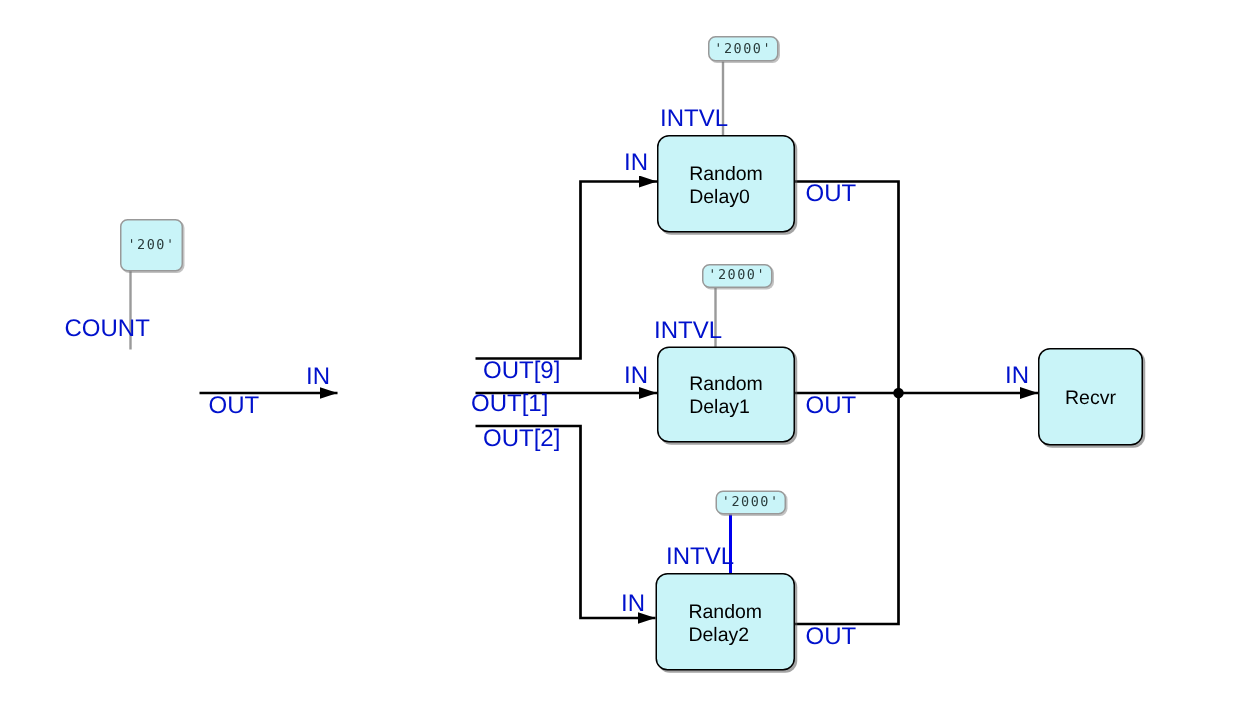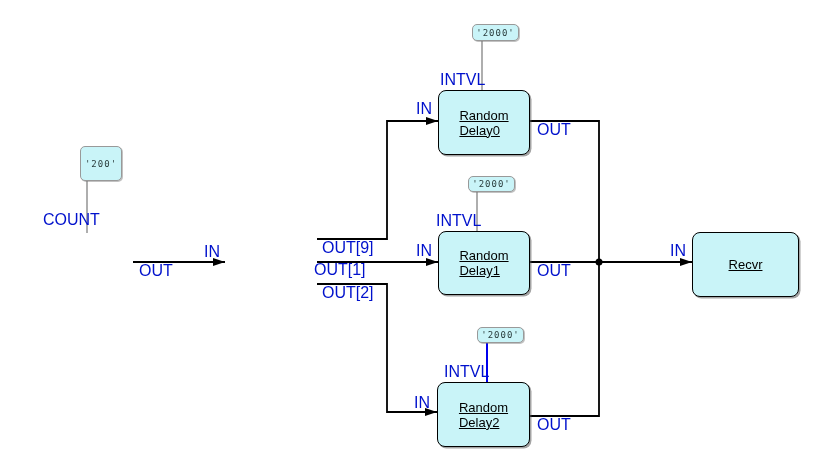--- a/index.html
+++ b/index.html
@@ -17,21 +17,20 @@
   .junction { fill:var(--wire,#000000); }
   .block {
     position:absolute; z-index:2;
     background:var(--block-fill,#c9f4f8);
     border:1.6px solid var(--block-border,#000000);
     border-radius:8px;
     box-shadow:1.5px 1.5px 0 rgba(90,90,90,0.55);
     display:flex; align-items:center; justify-content:center;
     font-size:13px; color:#000;
     cursor:default;
-    text-decoration:underline;
   }
   .block-label { text-align:left; line-height:15px; }
   .block-label span { display:block; }
   .badge {
     position:absolute; z-index:2;
     background:var(--block-fill,#c9f4f8);
     border:1.2px solid var(--badge-border,#999999);
     border-radius:5px;
     box-shadow:1px 1px 0 rgba(120,120,120,0.45);
     display:flex; align-items:center; justify-content:center;
@@ -89,21 +88,21 @@
     </div>
   </div>
 
   <div class="block" style="left:437px; top:382px; width:93px; height:65px;">
     <div class="block-label">
       <span>Random</span>
       <span>Delay2</span>
     </div>
   </div>
 
-  <div class="block" style="left:692px; top:232px; width:107px; height:65px;">
+  <div class="block" style="left:692px; top:232px; width:70px; height:65px;">
     <div class="block-label">
       <span>Recvr</span>
     </div>
   </div>
 
   <div class="badge" style="left:66px; top:146px; width:42px; height:35px;">
     <span>'200'</span>
   </div>
   <div class="badge" style="left:458px; top:24px; width:47px; height:17px;">
     <span>'2000'</span>

